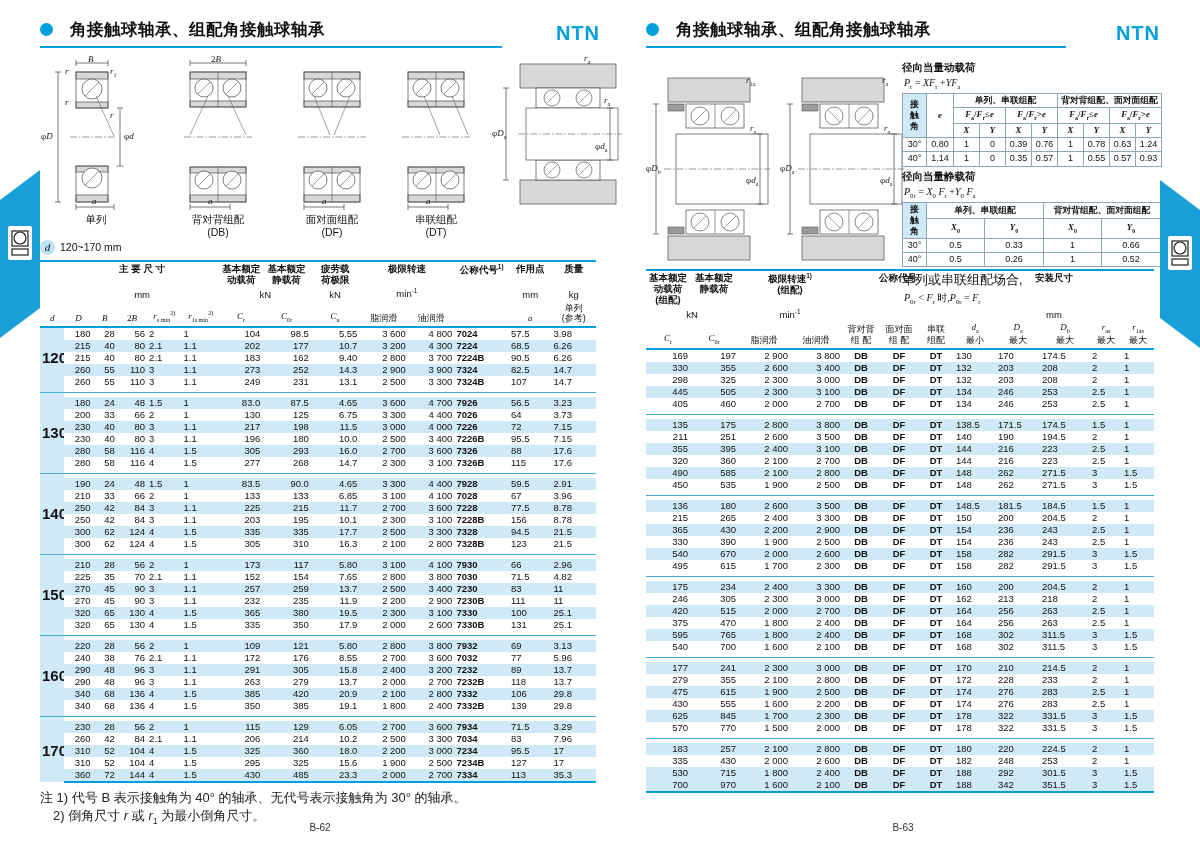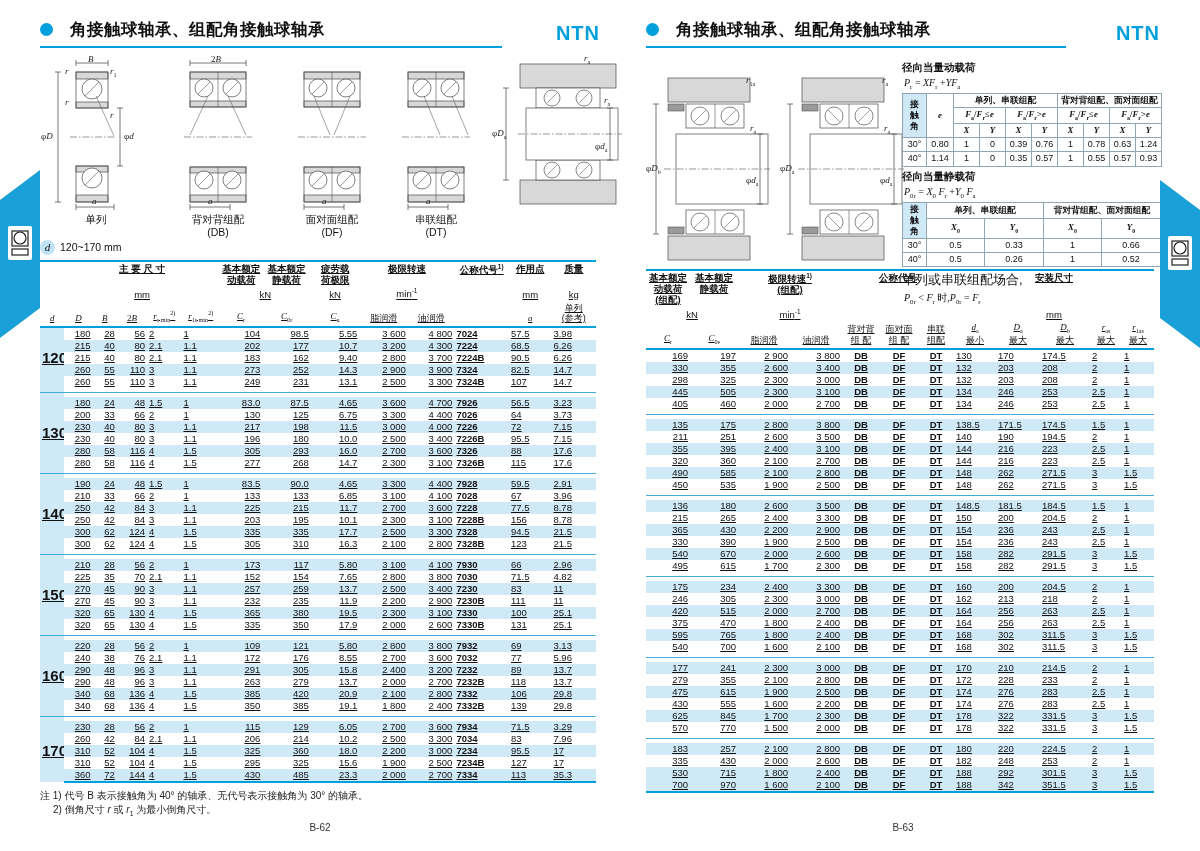--- a/index.html
+++ b/index.html
@@ -23,42 +23,42 @@
   .fig { position:relative; flex:none; }
   .fig svg { display:block; }
   .dim { position:absolute; font-family:"Liberation Serif", serif; font-size:9px; color:#222; line-height:1; white-space:nowrap; }
   .cap { text-align:center; font-size:10.5px; line-height:1.2; margin-top:1px; }
 
   .drange { margin-top:4px; font-size:10.5px; height:17px; }
   .dbadge { display:inline-block; width:15px; height:15px; border-radius:50%; background:#bfe3f5;
             font-family:"Liberation Serif", serif; font-style:italic; text-align:center; line-height:15px; font-size:11px; margin-right:5px; }
 
   
-  table.big { border-collapse:collapse; table-layout:fixed; border-top:2px solid #00a0dc; margin-top:3px;text-decoration:underline; }
+  table.big { border-collapse:collapse; table-layout:fixed; border-top:2px solid #00a0dc; margin-top:3px; }
   #left-table { width:556px; } #right-table { width:508px; }
   .big th { font-size:9.5px; font-weight:bold; text-align:center; line-height:1.18; padding:1px 1px; vertical-align:top; }
   .big tr.units th { font-weight:normal; vertical-align:bottom; height:13px; }
   .big tr.syms th { font-weight:normal; vertical-align:bottom; height:26px; font-size:9px; }
   .big thead tr:last-child th { border-bottom:2px solid #00a0dc; padding-bottom:2px; }
   .big td { font-size:9.5px; height:12px; line-height:12px; padding:0 2px; white-space:nowrap; overflow:hidden; }
   .big tr.blue td { background:#cfe9f7; }
   .big td.dcol { background:#cfe9f7; font-weight:bold; text-align:center; vertical-align:middle; font-size:15px; }
   .big td.sepcell { position:relative; height:9px; padding:0; background:#fff; }
   .big td.sepcell::after { content:""; position:absolute; left:0; right:0; top:4px; height:1.5px; background:#44abdd; }
   .big td.sepcell.dstrip { background:#cfe9f7; }
   .big tbody:last-child tr:last-child td { border-bottom:2px solid #00a0dc; }
   .c-num { text-align:right; padding-right:4px; }
   .c-left { text-align:left; padding-left:3px; }
   .c-code { text-align:left; padding-left:3px; font-weight:bold; }
   .c-dbt { text-align:center; font-weight:bold; }
   .pl { white-space:pre-line; }
   sup { font-size:68%; } sub { font-size:68%; }
   .serif { font-family:"Liberation Serif", serif; }
 
-  .notes { margin-top:6px; font-size:10px; line-height:1.4; color:#222; }
+  .notes { margin-top:6px; font-size:13px; line-height:1.4; color:#222; }
   .notes .n2 { padding-left:13px; }
   .pagenum { position:absolute; top:806px; left:0; right:0; text-align:center; font-size:10px; color:#333; }
 
   
   .row-top { position:relative; height:212px; margin-top:4px; }
   .figsR { position:absolute; left:0; top:22px; display:flex; gap:8px; }
   .formulas { position:absolute; right:0; top:4px; width:258px; }
   .ftitle { font-size:10.5px; font-weight:bold; margin-top:3px; }
   .fform { font-size:10px; font-family:"Liberation Serif", serif; margin:2px 0 3px 2px; }
   table.mini { border-collapse:collapse; table-layout:fixed; width:258px; }

